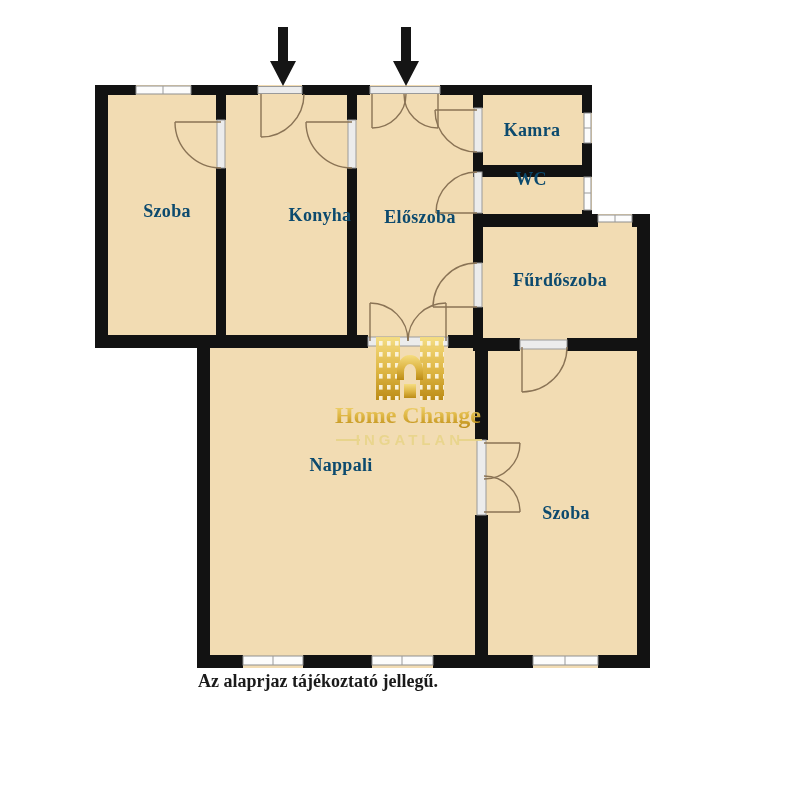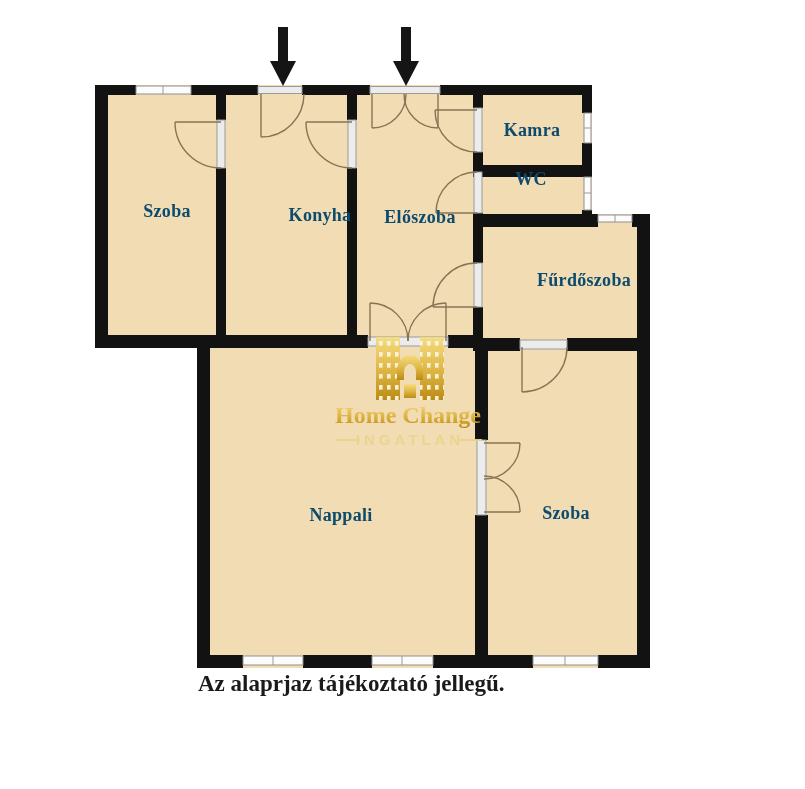--- a/index.html
+++ b/index.html
@@ -19,25 +19,25 @@
   .rlabel{
     position:absolute;transform:translate(-50%,-50%);
     font-weight:bold;font-size:18px;color:#0c4a6e;white-space:nowrap;
     letter-spacing:.3px;
   }
   .rl-szoba-top-left{left:167px;top:211px;}
   .rl-konyha{left:300px;top:215px;margin-left:20px;}
   .rl-eloszoba{left:420px;top:217px;}
   .rl-kamra{left:532px;top:130px;}
   .rl-wc{left:531px;top:179px;}
-  .rl-furdoszoba{left:584px;top:280px;}
-  .rl-nappali{left:341px;top:515px;}
+  .rl-furdoszoba{left:560px;top:280px;}
+  .rl-nappali{left:341px;top:465px;}
   .rl-szoba-bottom-right{left:566px;top:513px;}
   #caption{
-    position:absolute;left:198px;top:671px;font-weight:bold;font-size:23px;color:#1a1a1a;
+    position:absolute;left:198px;top:671px;font-weight:bold;font-size:18px;color:#1a1a1a;
     white-space:nowrap;
   }
   .wm-brand{font-family:"Liberation Serif","DejaVu Serif",serif;font-weight:bold;font-size:24px;}
   .wm-tagline{font-family:"Liberation Sans","DejaVu Sans",sans-serif;font-weight:bold;font-size:15px;letter-spacing:4px;}
 </style>
 </head>
 <body>
 
 <div id="canvas">
 

